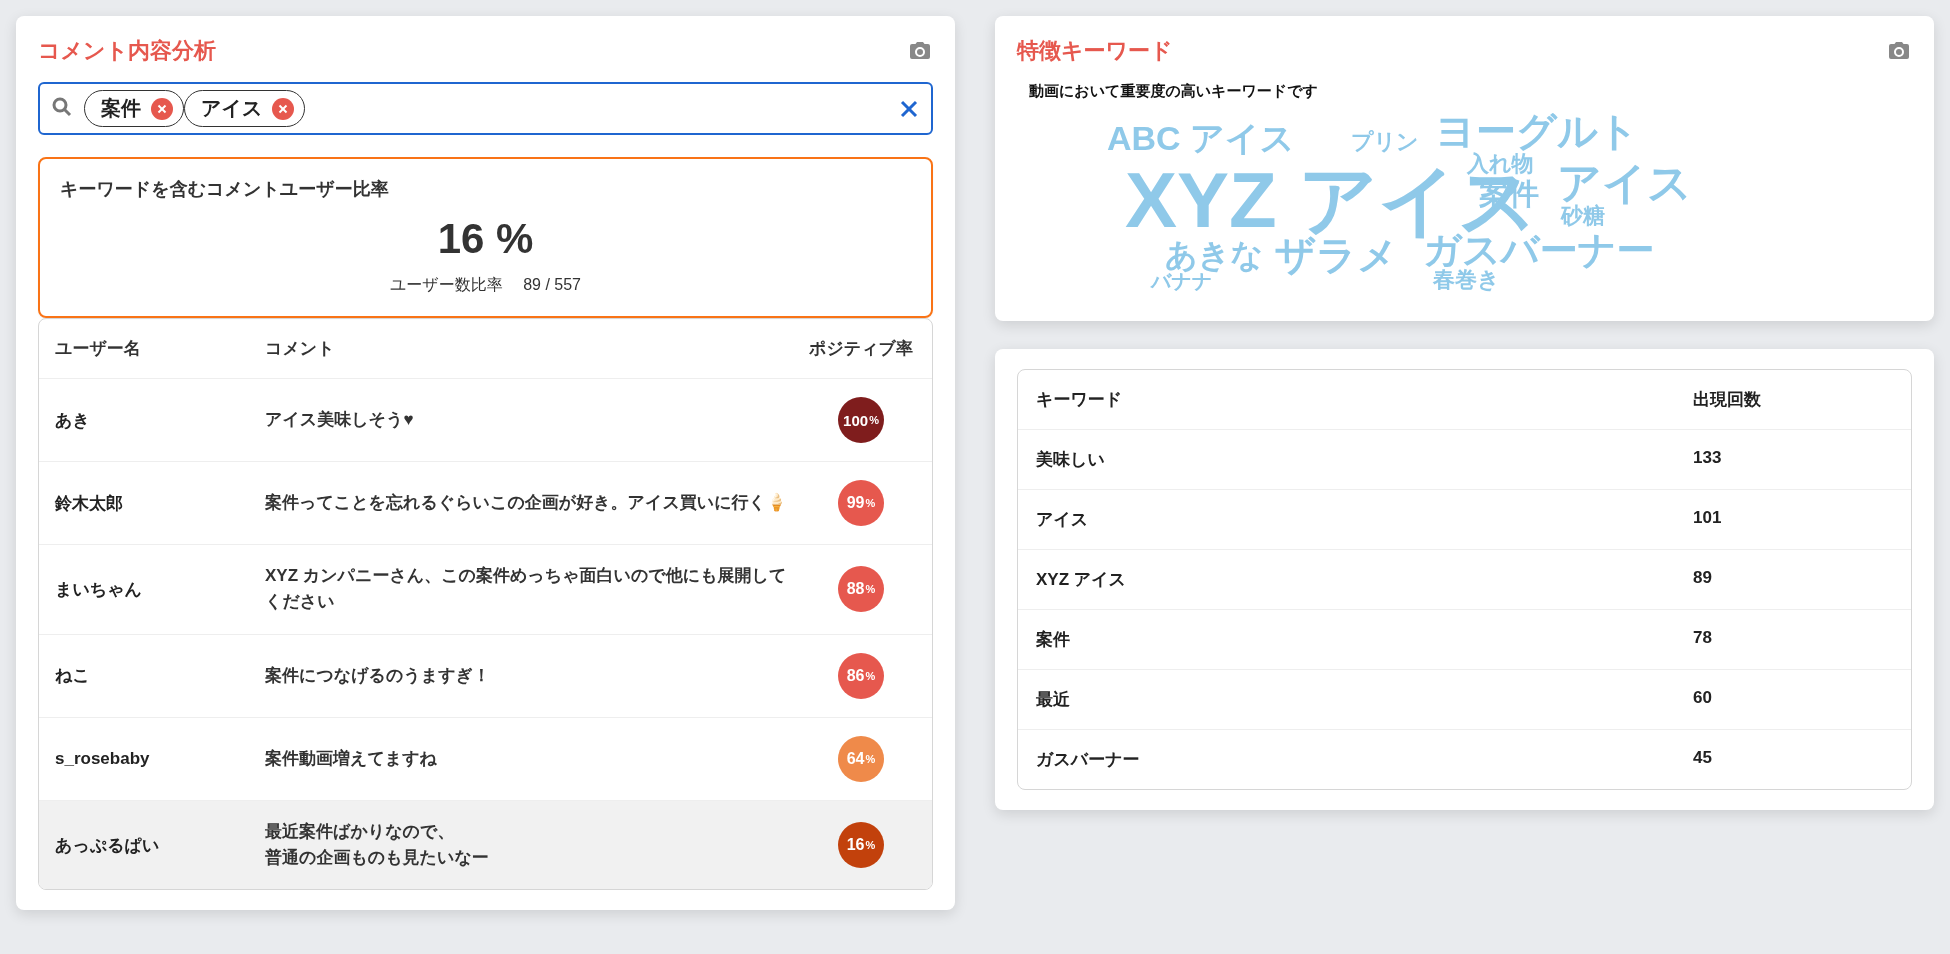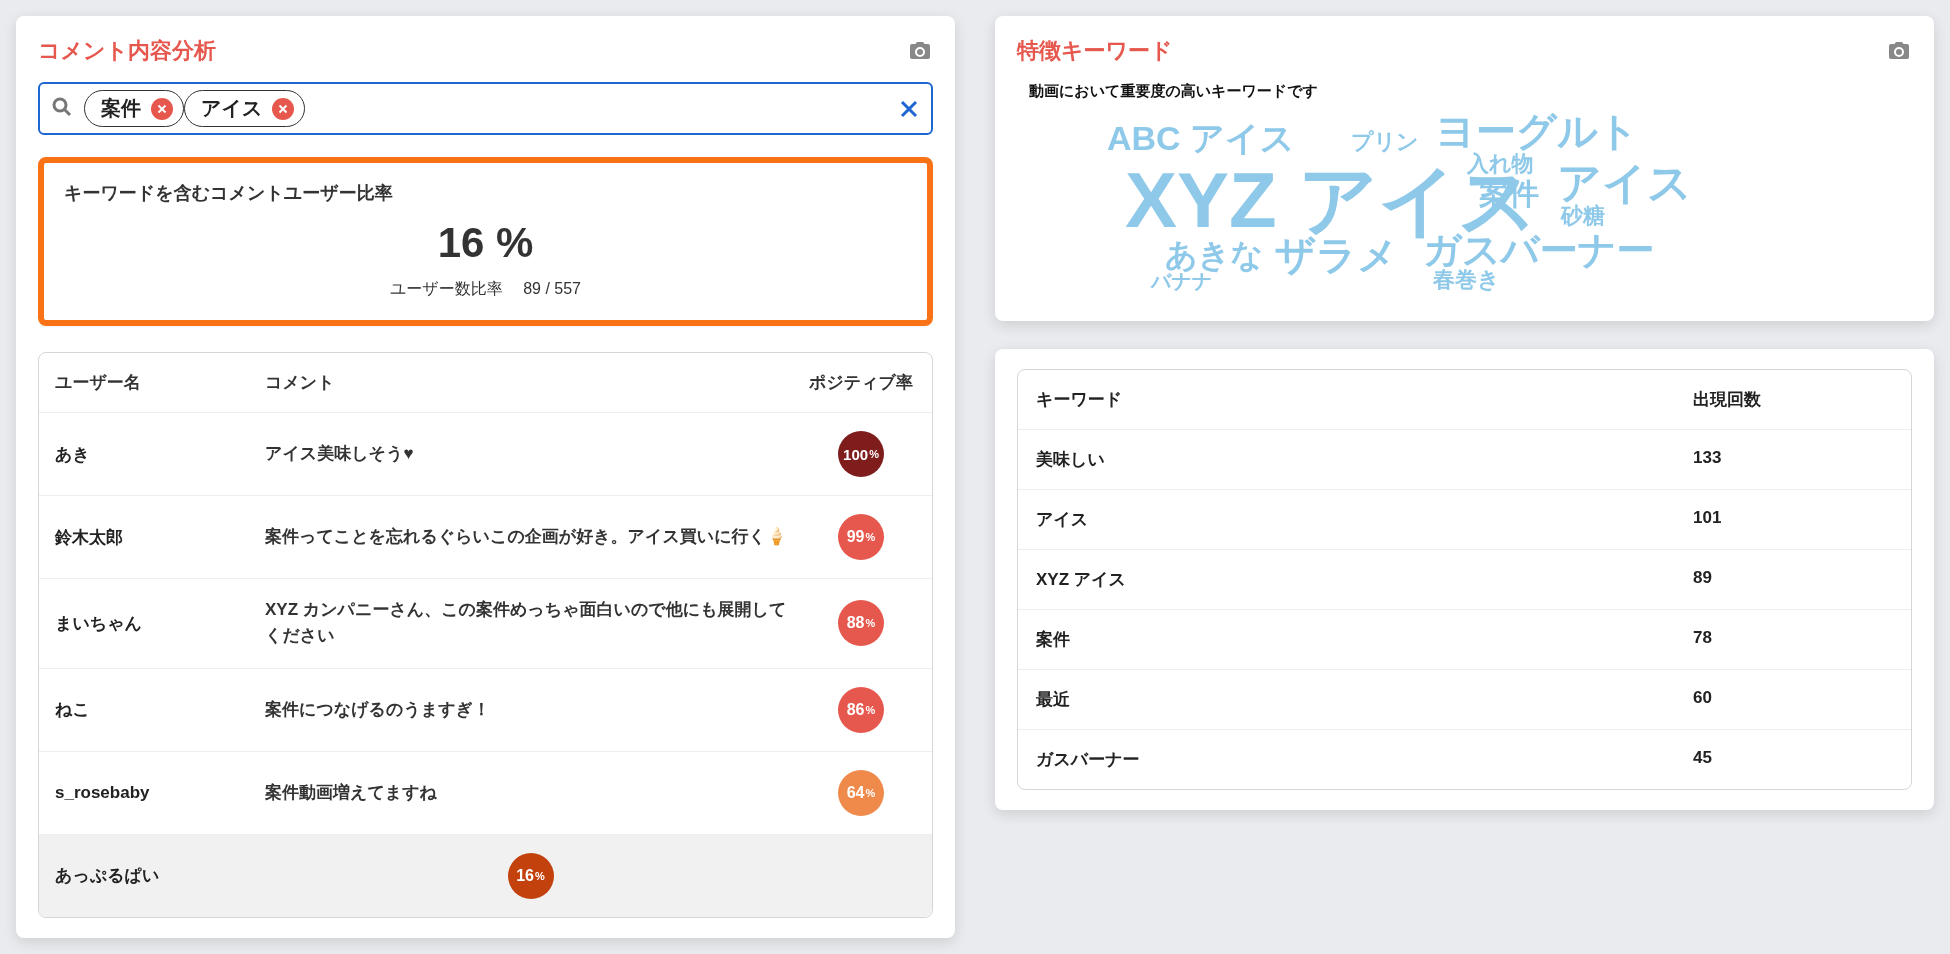--- a/index.html
+++ b/index.html
@@ -68,25 +68,24 @@
     align-items: center; justify-content: center;
     cursor: pointer;
   }
   .chip-x svg { display:block; }
   .searchbar-spacer { flex: 1; }
   .clear-x { color: #1f66d0; cursor: pointer; }
   .clear-x svg { display:block; }
 
   
   .ratio-box {
-    border: 6px solid #f97316;
+    border: 2px solid #f97316;
     border-radius: 8px;
     padding: 18px 20px 20px;
     box-shadow: inset 0 0 0 rgba(0,0,0,0), 0 1px 2px rgba(0,0,0,0.05);
-    margin-bottom: 26px;
   }
   .ratio-title { font-weight: 700; font-size: 18px; color:#333; margin-bottom: 14px; }
   .ratio-pct { text-align: center; font-size: 42px; font-weight: 800; color:#333; margin-bottom: 12px; }
   .ratio-sub { text-align: center; font-size: 16px; font-weight: 400; color:#333; }
   .ratio-sub .vals { margin-left: 16px; }
 
   
   .ctable {
     border: 1px solid #d6d6d6;
     border-radius: 8px;
@@ -266,20 +265,22 @@
             <div class="comment" style="white-space: pre-line;">案件動画増えてますね</div>
             <div class="posi">
               <div class="badge" style="background: rgb(239, 138, 74);">
                 <span>64</span>
                 <span class="pct">%</span>
               </div>
             </div>
           </div>
           <div class="row low">
             <div class="user">あっぷるぱい</div>
+            <div class="comment" style="white-space: pre-line;">最近案件ばかりなので、
+普通の企画ものも見たいなー</div>
             <div class="posi">
               <div class="badge" style="background: #c2410c;">
                 <span>16</span>
                 <span class="pct">%</span>
               </div>
             </div>
           </div>
         </div>
     </div>
   </div>

